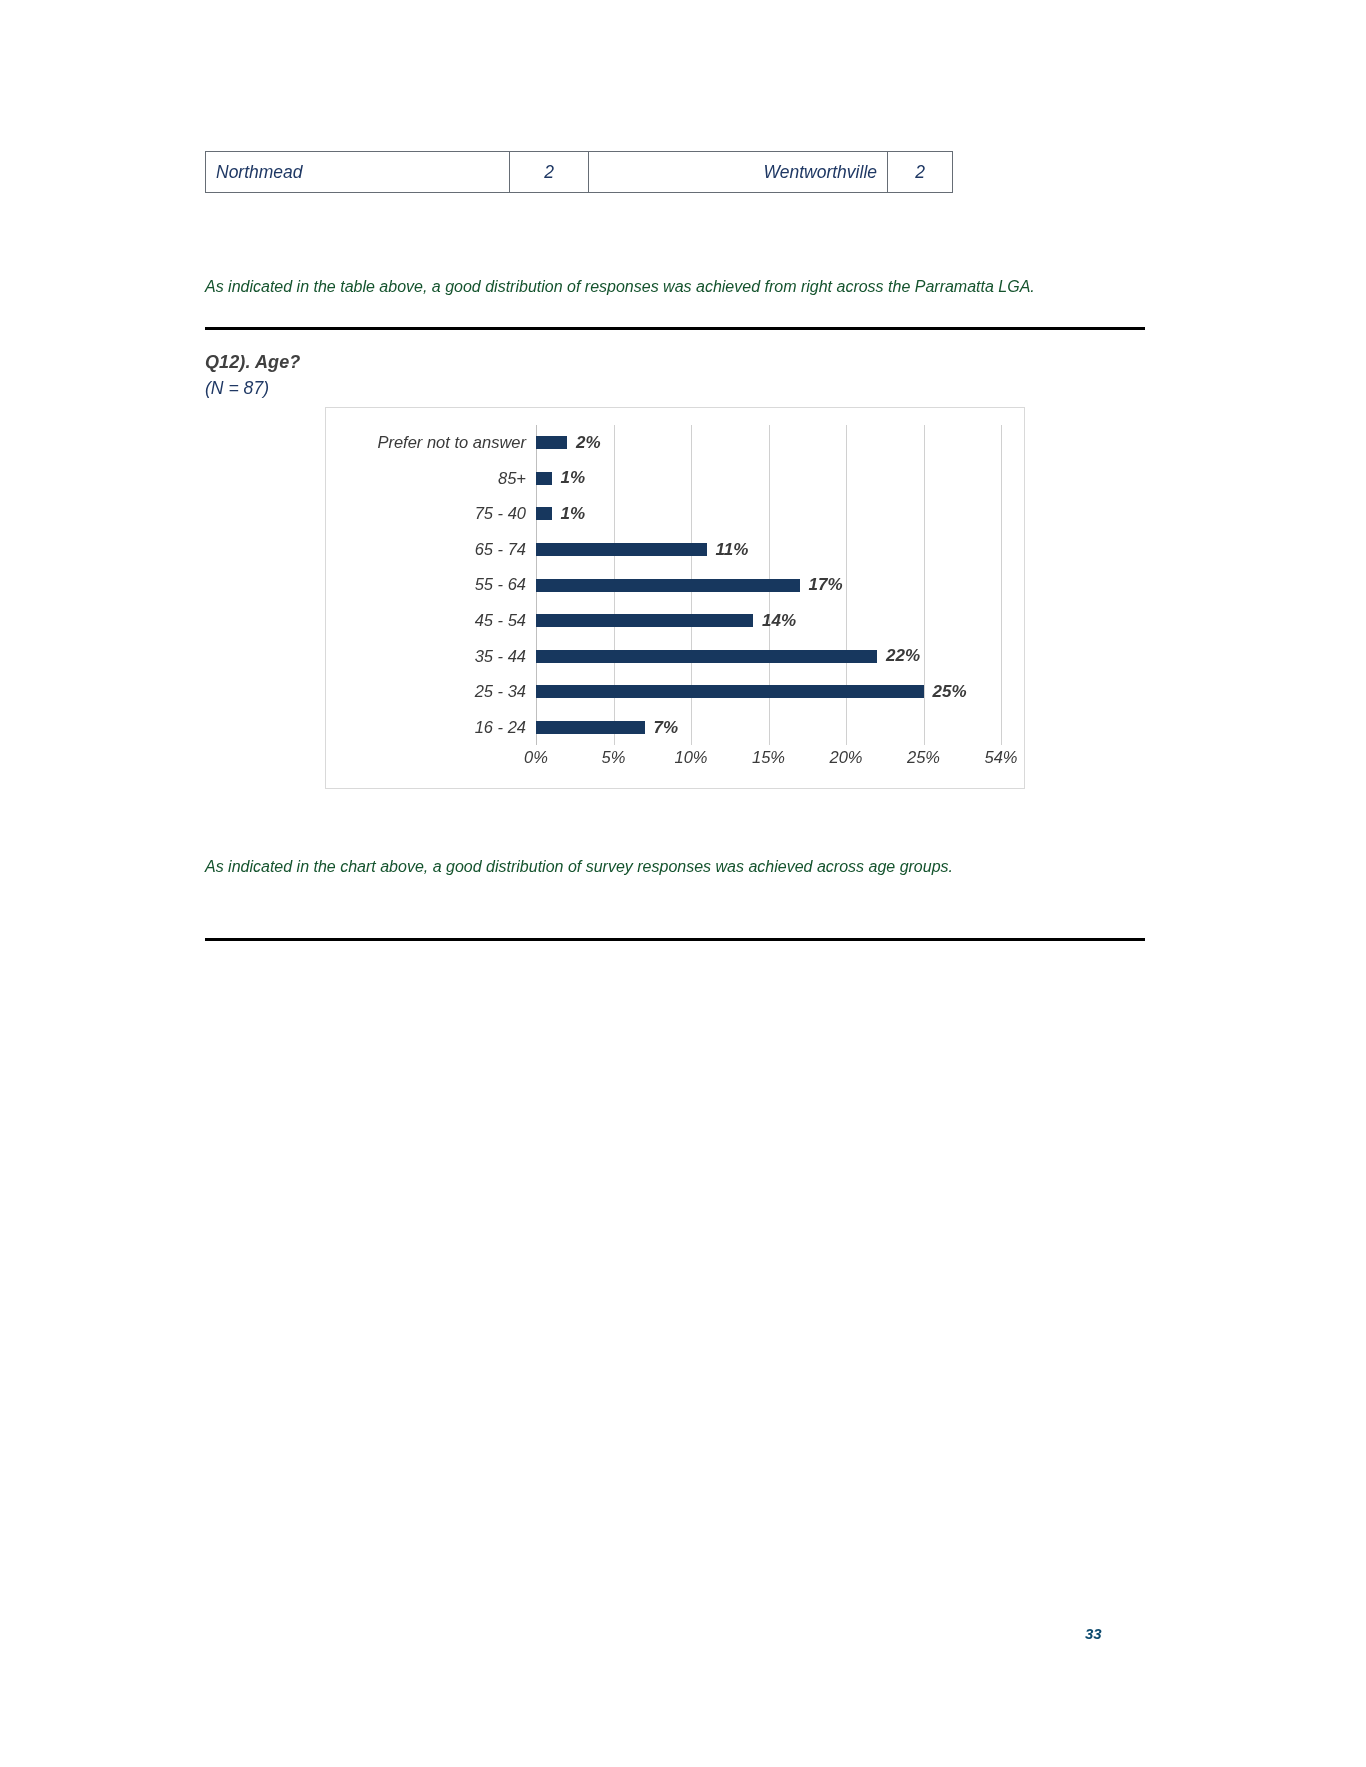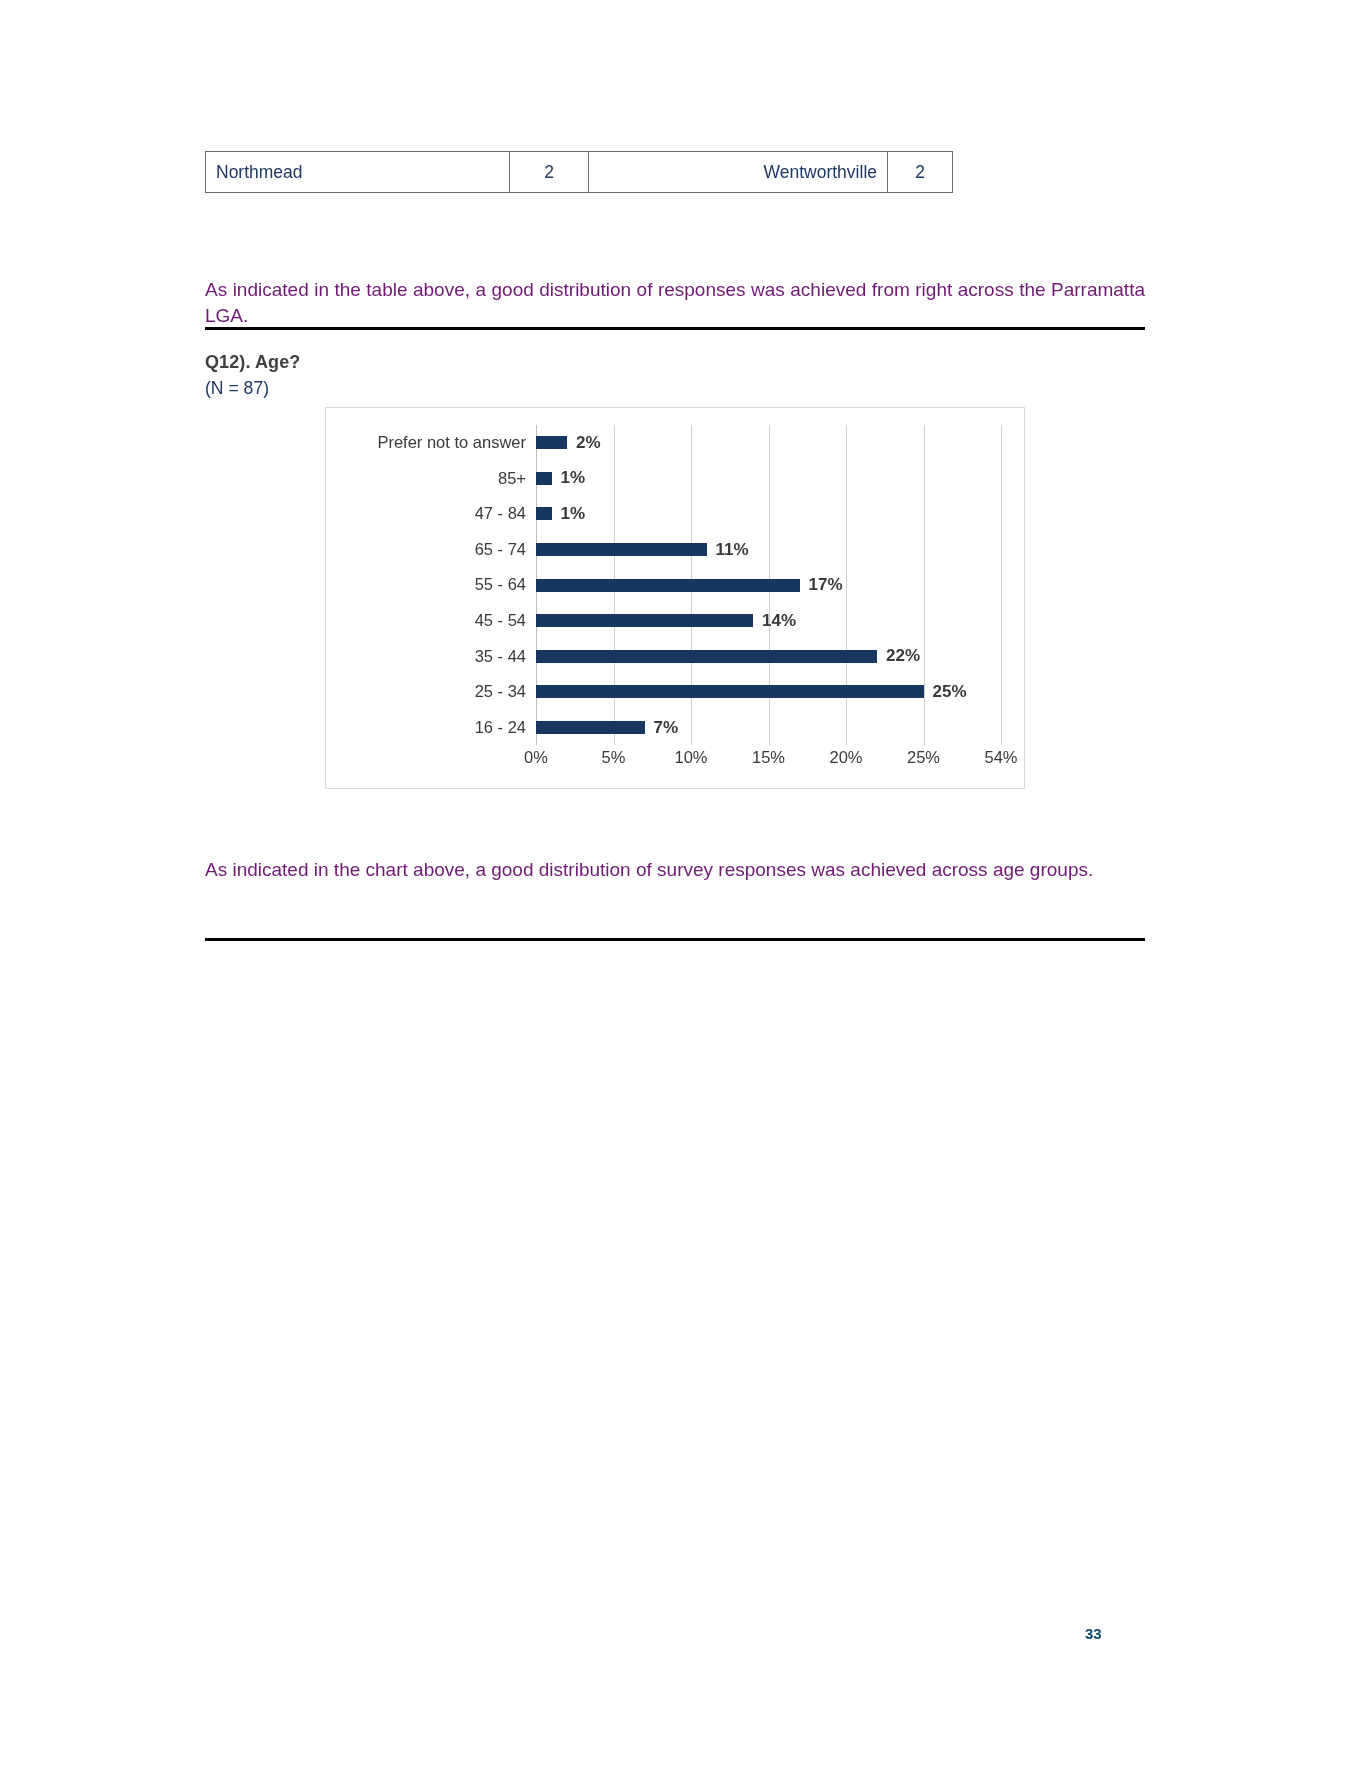--- a/index.html
+++ b/index.html
@@ -14,20 +14,21 @@
     font-family: "Liberation Sans", sans-serif;
     color: #1f3864;
     overflow: hidden;
   }
   .page {
     position: absolute;
     left: 0; top: 0;
     width: 1366px;
     height: 1494px;
     background: #ffffff;
+    font-style: italic;
   }
   .content {
     position: absolute;
     left: 205px;
     top: 0;
     width: 940px;
   }
 
   
   .loc-table {
@@ -48,23 +49,23 @@
   }
   .cell-name-left { text-align: left; width: 283px; }
   .cell-num-left  { text-align: center; width: 58px; }
   .cell-name-right{ text-align: right; width: 278px; }
   .cell-num-right { text-align: center; width: 44px; }
 
   
   .para {
     position: absolute;
     width: 940px;
-    font-size: 19px;
+    font-size: 16px;
     line-height: 26px;
-    color: #701a75;
+    color: #14532d;
     text-align: justify;
     font-family: "Liberation Sans", sans-serif;
   }
   #para-table-note { top: 258px; left: 0; }
   #para-chart-note { top: 838px; left: 0; }
 
   
   .hrule {
     position: absolute;
     left: 0;
@@ -219,21 +220,21 @@
     <div class="hrule" id="rule-top"></div>
 
     <div class="q-heading">Q12). Age?</div>
     <div class="q-sub">(N = 87)</div>
 
     <div class="chart-box">
       <div class="plot-wrap">
         <div class="cat-col" id="category-labels">
             <div class="cat-label">Prefer not to answer</div>
             <div class="cat-label">85+</div>
-            <div class="cat-label">47 - 84</div>
+            <div class="cat-label">75 - 40</div>
             <div class="cat-label">65 - 74</div>
             <div class="cat-label">55 - 64</div>
             <div class="cat-label">45 - 54</div>
             <div class="cat-label">35 - 44</div>
             <div class="cat-label">25 - 34</div>
             <div class="cat-label">16 - 24</div>
           </div>
         <div class="plot-area">
           <div class="gridlines" id="gridlines">
               <div class="gridline axis0" style="left: 0px;"></div>

